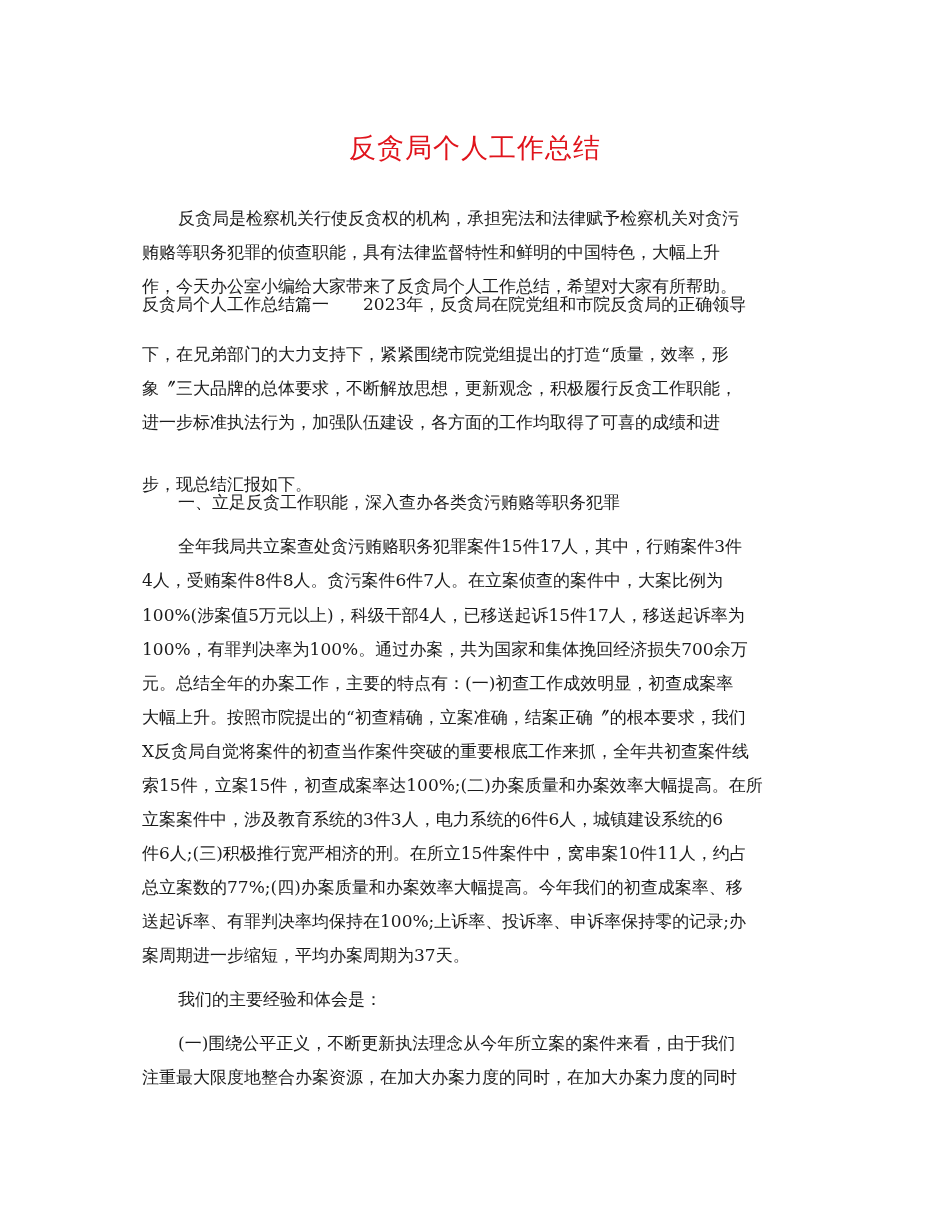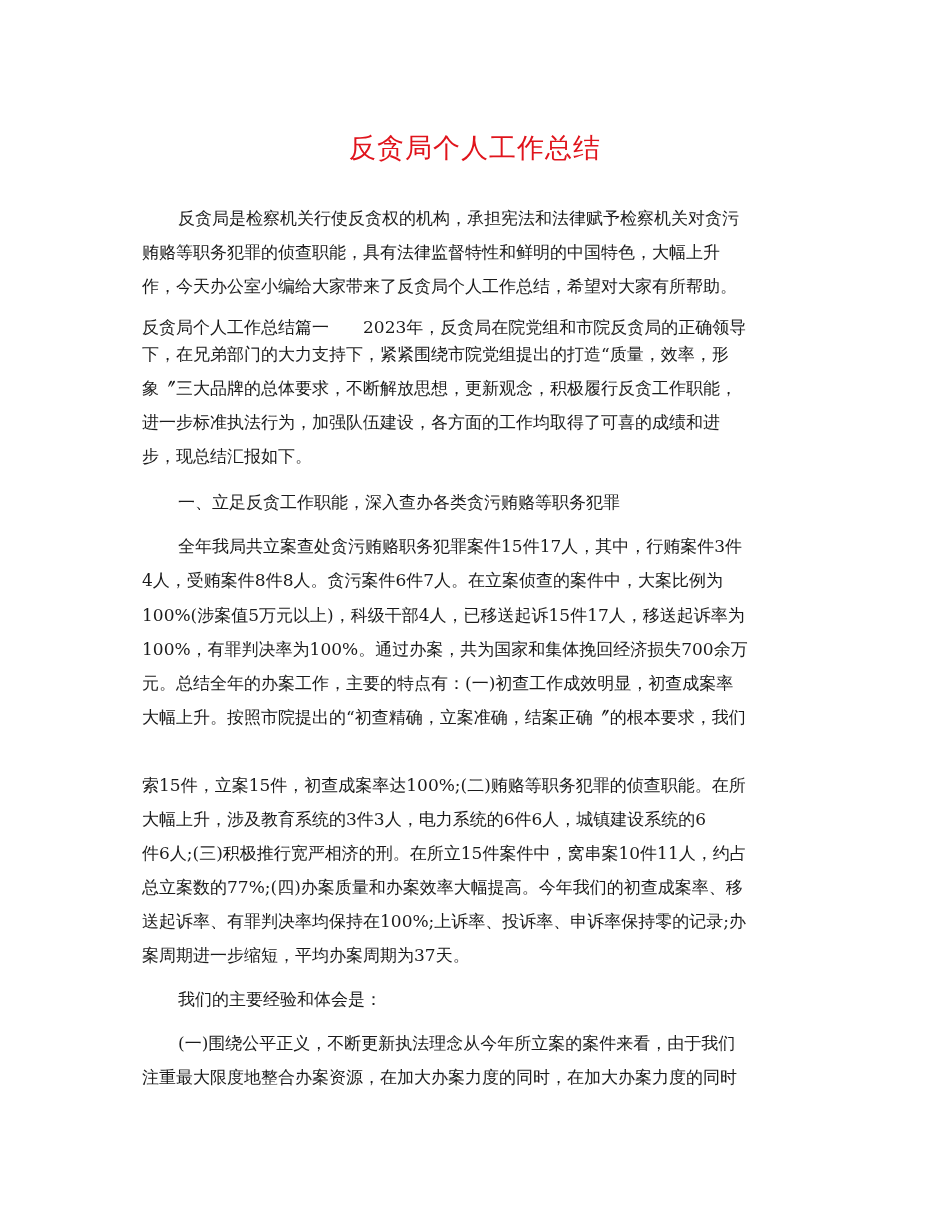--- a/index.html
+++ b/index.html
@@ -13,34 +13,35 @@
 </style>
 </head>
 <body>
 
 <div class="page">
   <div class="title">反贪局个人工作总结</div>
 
   <div class="line indent" style="top:206px">反贪局是检察机关行使反贪权的机构，承担宪法和法律赋予检察机关对贪污</div>
   <div class="line" style="top:240px">贿赂等职务犯罪的侦查职能，具有法律监督特性和鲜明的中国特色，大幅上升</div>
   <div class="line" style="top:274px">作，今天办公室小编给大家带来了反贪局个人工作总结，希望对大家有所帮助。</div>
-  <div class="line" style="top:315px">反贪局个人工作总结篇一　　2023年，反贪局在院党组和市院反贪局的正确领导</div>
+  <div class="line" style="top:292px">反贪局个人工作总结篇一　　2023年，反贪局在院党组和市院反贪局的正确领导</div>
   <div class="line" style="top:342px">下，在兄弟部门的大力支持下，紧紧围绕市院党组提出的打造“质量，效率，形</div>
   <div class="line" style="top:376px">象〞三大品牌的总体要求，不断解放思想，更新观念，积极履行反贪工作职能，</div>
   <div class="line" style="top:410px">进一步标准执法行为，加强队伍建设，各方面的工作均取得了可喜的成绩和进</div>
-  <div class="line" style="top:444px">步，现总结汇报如下。</div>
+  <div class="line" style="top:472px">步，现总结汇报如下。</div>
   <div class="line indent" style="top:490px">一、立足反贪工作职能，深入查办各类贪污贿赂等职务犯罪</div>
   <div class="line indent" style="top:534px">全年我局共立案查处贪污贿赂职务犯罪案件15件17人，其中，行贿案件3件</div>
   <div class="line" style="top:568px">4人，受贿案件8件8人。贪污案件6件7人。在立案侦查的案件中，大案比例为</div>
   <div class="line" style="top:603px">100%(涉案值5万元以上)，科级干部4人，已移送起诉15件17人，移送起诉率为</div>
   <div class="line" style="top:637px">100%，有罪判决率为100%。通过办案，共为国家和集体挽回经济损失700余万</div>
   <div class="line" style="top:705px">大幅上升。按照市院提出的“初查精确，立案准确，结案正确〞的根本要求，我们</div>
   <div class="line" style="top:671px">元。总结全年的办案工作，主要的特点有：(一)初查工作成效明显，初查成案率</div>
-  <div class="line" style="top:773px">索15件，立案15件，初查成案率达100%;(二)贿赂等职务犯罪的侦查职能。在所</div>
-  <div class="line" style="top:807px">大幅上升，涉及教育系统的3件3人，电力系统的6件6人，城镇建设系统的6</div>
+  <div class="line" style="top:739px">X反贪局自觉将案件的初查当作案件突破的重要根底工作来抓，全年共初查案件线</div>
+  <div class="line" style="top:773px">索15件，立案15件，初查成案率达100%;(二)办案质量和办案效率大幅提高。在所</div>
+  <div class="line" style="top:807px">立案案件中，涉及教育系统的3件3人，电力系统的6件6人，城镇建设系统的6</div>
   <div class="line" style="top:841px">件6人;(三)积极推行宽严相济的刑。在所立15件案件中，窝串案10件11人，约占</div>
   <div class="line" style="top:875px">总立案数的77%;(四)办案质量和办案效率大幅提高。今年我们的初查成案率、移</div>
   <div class="line" style="top:909px">送起诉率、有罪判决率均保持在100%;上诉率、投诉率、申诉率保持零的记录;办</div>
   <div class="line" style="top:943px">案周期进一步缩短，平均办案周期为37天。</div>
   <div class="line indent" style="top:1031px">(一)围绕公平正义，不断更新执法理念从今年所立案的案件来看，由于我们</div>
   <div class="line indent" style="top:987px">我们的主要经验和体会是：</div>
   <div class="line" style="top:1065px">注重最大限度地整合办案资源，在加大办案力度的同时，在加大办案力度的同时</div>
 </div>
 
 </body></html>

